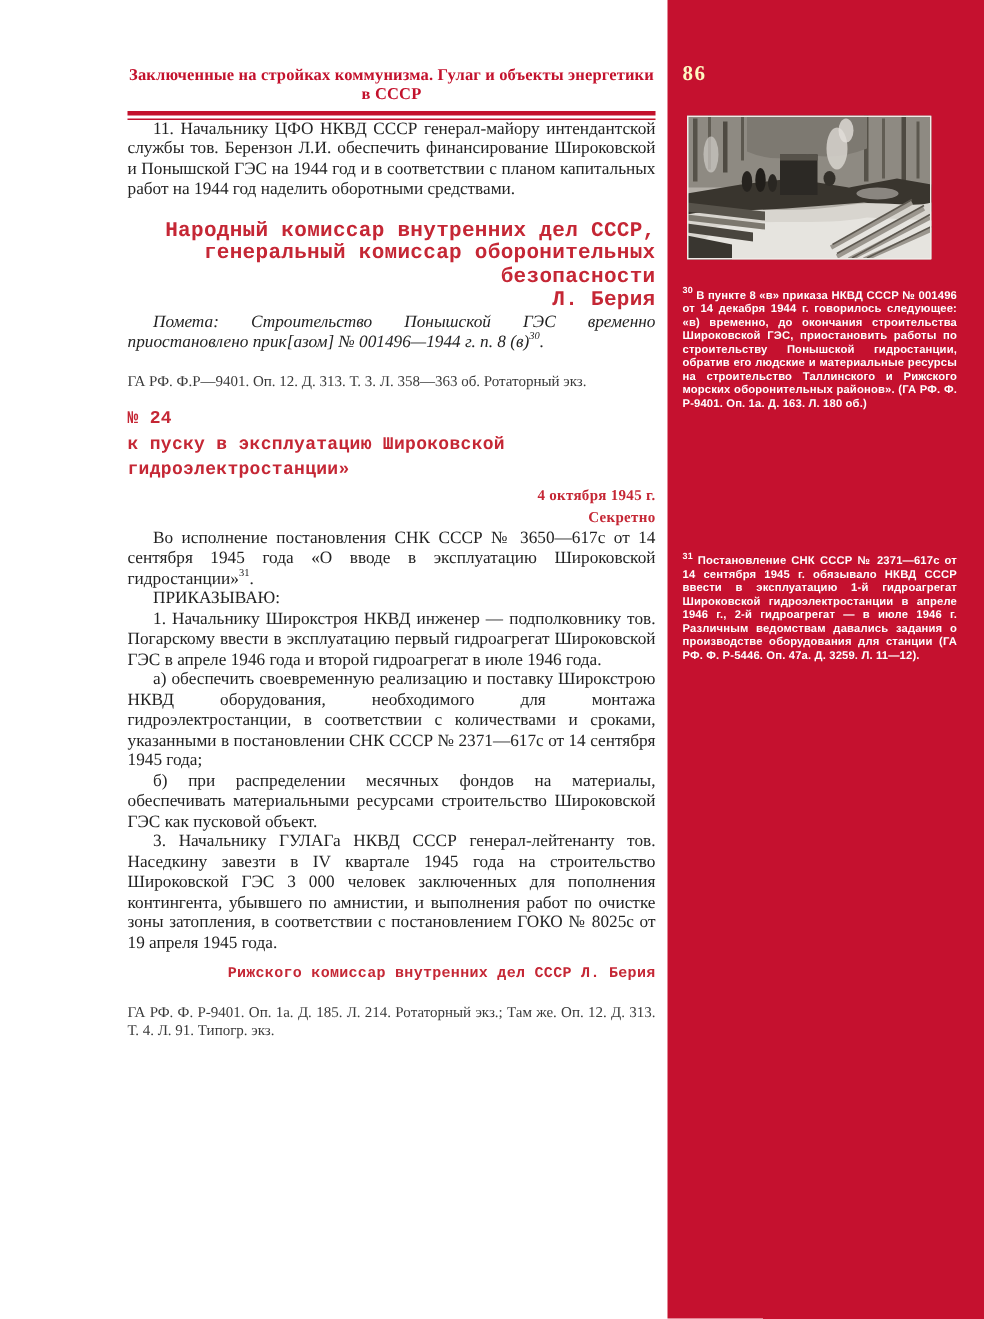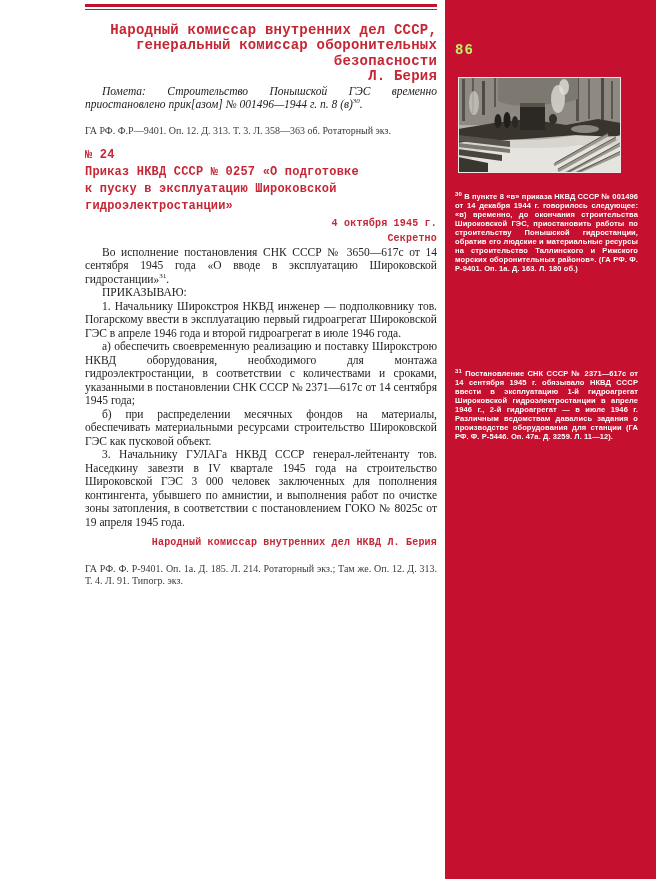--- a/index.html
+++ b/index.html
@@ -27,82 +27,83 @@
     font-family:"Liberation Mono","DejaVu Sans Mono",monospace;
     font-weight:bold;color:#c52735;letter-spacing:0.2px;
   }
   .sig{margin-top:13px;text-align:right;font-size:14px;line-height:15.5px;}
   .nota{margin-top:11px;font-style:italic;}
   .archive{
     margin-top:13px;font-size:10px;line-height:12px;color:#3a3a3a;
     text-align:justify;
   }
   .doc-head{margin-top:10px;text-align:left;font-size:12px;line-height:17px;}
-  .dateline{margin-top:1px;text-align:right;font-size:10px;line-height:15px;}
+  .dateline{margin-top:1px;text-align:right;font-size:10px;line-height:15px;font-family:Liberation Serif, serif;}
   .sig2{margin-top:6px;text-align:right;font-size:10px;line-height:15px;}
   
   .sidebar{
     position:absolute;left:445px;top:0;width:211px;height:879px;
     background:#c5112f;
   }
   .page-num{
-    position:absolute;left:10px;top:42px;color:#bef264;
-    font-family:Liberation Mono, monospace;font-weight:bold;
+    position:absolute;left:10px;top:42px;color:#fef9c3;
+    font-family:Liberation Serif, serif;font-weight:bold;
     font-size:14px;letter-spacing:1px;
   }
   .photo{position:absolute;left:13px;top:77px;width:163px;height:96px;display:block;}
   .footnote{
     position:absolute;left:10px;width:183px;margin:0;color:#ffffff;
     font-family:"Liberation Sans",sans-serif;font-weight:bold;
     font-size:7.5px;line-height:9px;text-align:justify;letter-spacing:0.1px;
   }
   .footnote sup{font-size:6px;line-height:0;}
   #fn30{top:192px;}
   #fn31{top:369px;}
 </style>
 </head>
 <body>
 
 <div class="main">
 
+  <div class="running-head">Заключенные на стройках коммунизма. Гулаг и объекты энергетики в СССР</div>
   <div class="rule-a"></div>
   <div class="rule-b"></div>
 
+  <p class="body indent mt12">11. Начальнику ЦФО НКВД СССР генерал-майору интендантской службы тов. Берензон Л.И. обеспечить финансирование Широковской и Понышской ГЭС на 1944 год и в соответствии с планом капитальных работ на 1944 год наделить оборотными средствами.</p>
 
   <div class="typewriter sig">
     <div>Народный комиссар внутренних дел СССР,</div>
     <div>генеральный комиссар оборонительных безопасности</div>
     <div>Л. Берия</div>
   </div>
 
   <p class="body indent nota"><span>Помета: Строительство Понышской ГЭС временно приостановлено прик[азом] № 001496—1944 г. п. 8 (в)</span><sup class="bsup">30</sup><span>.</span></p>
 
   <p class="archive">ГА РФ. Ф.Р—9401. Оп. 12. Д. 313. Т. 3. Л. 358—363 об. Ротаторный экз.</p>
 
   <div class="typewriter doc-head">
     <div>№ 24</div>
-    <div>Приказ НКВД СССР № 0257 «О подготовке</div>
     <div>к пуску в эксплуатацию Широковской</div>
     <div>гидроэлектростанции»</div>
   </div>
 
   <div class="typewriter dateline">
     <div>4 октября 1945 г.</div>
     <div>Секретно</div>
   </div>
 
   <p class="body indent mt5"><span>Во исполнение постановления СНК СССР № 3650—617с от 14 сентября 1945 года «О вводе в эксплуатацию Широковской гидростанции»</span><sup class="bsup">31</sup><span>.</span></p>
 
   <p class="body indent">ПРИКАЗЫВАЮ:</p>
   <p class="body indent">1. Начальнику Широкстроя НКВД инженер — подполковнику тов. Погарскому ввести в эксплуатацию первый гидроагрегат Широковской ГЭС в апреле 1946 года и второй гидроагрегат в июле 1946 года.</p>
   <p class="body indent">а) обеспечить своевременную реализацию и поставку Широкстрою НКВД оборудования, необходимого для монтажа гидроэлектростанции, в соответствии с количествами и сроками, указанными в постановлении СНК СССР № 2371—617с от 14 сентября 1945 года;</p>
   <p class="body indent">б) при распределении месячных фондов на материалы, обеспечивать материальными ресурсами строительство Широковской ГЭС как пусковой объект.</p>
   <p class="body indent">3. Начальнику ГУЛАГа НКВД СССР генерал-лейтенанту тов. Наседкину завезти в IV квартале 1945 года на строительство Широковской ГЭС 3 000 человек заключенных для пополнения контингента, убывшего по амнистии, и выполнения работ по очистке зоны затопления, в соответствии с постановлением ГОКО № 8025с от 19 апреля 1945 года.</p>
 
-  <div class="typewriter sig2">Народный комиссар внутренних дел НКВД Л. Берия</div>
+  <div class="typewriter sig2">Рижского комиссар внутренних дел СССР Л. Берия</div>
 
   <p class="archive">ГА РФ. Ф. Р-9401. Оп. 1а. Д. 185. Л. 214. Ротаторный экз.; Там же. Оп. 12. Д. 313. Т. 4. Л. 91. Типогр. экз.</p>
 </div>
 
 <div class="sidebar">
 
   <div class="page-num">86</div>
 
   <svg class="photo" viewBox="0 0 163 96" preserveAspectRatio="none" xmlns="http://www.w3.org/2000/svg">
     <rect width="163" height="96" fill="#b3afa8"></rect>

